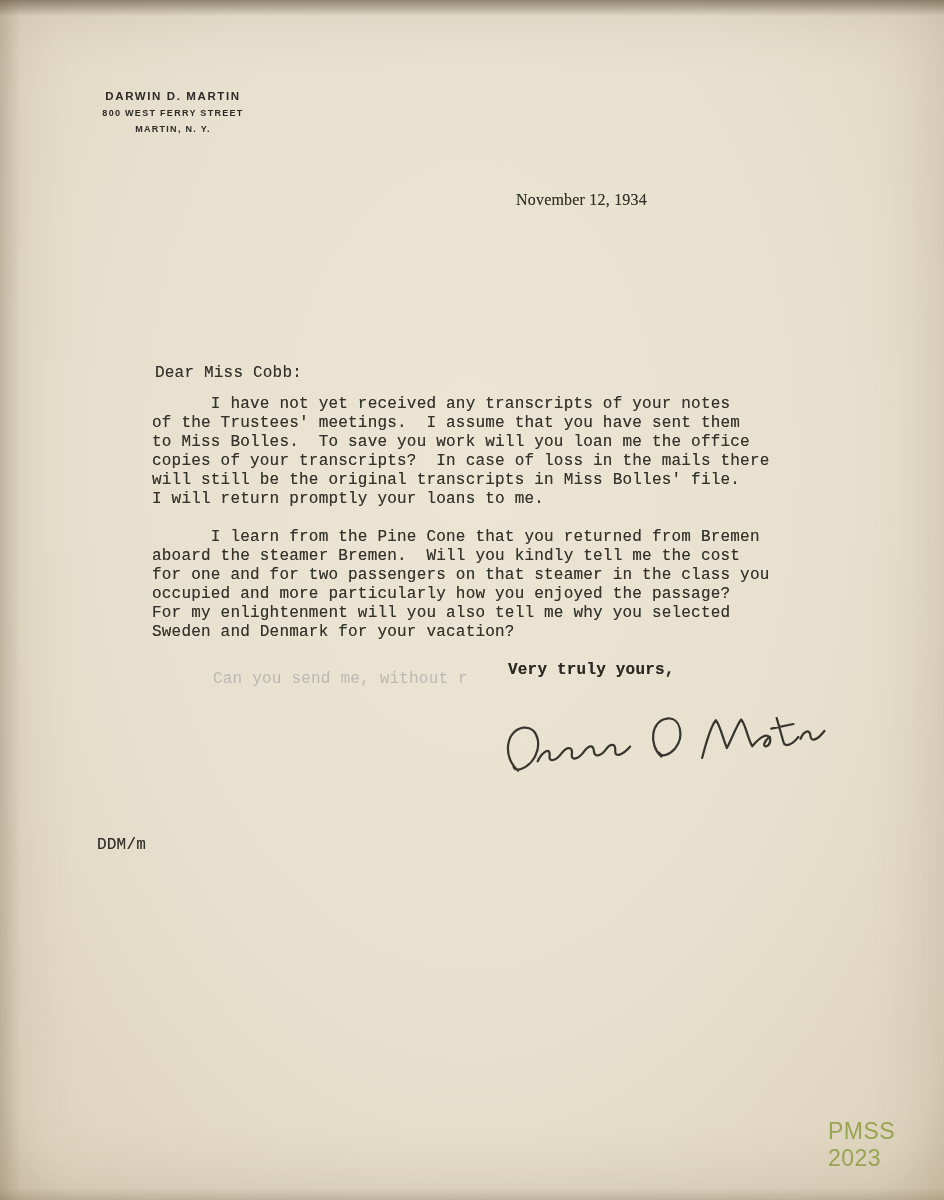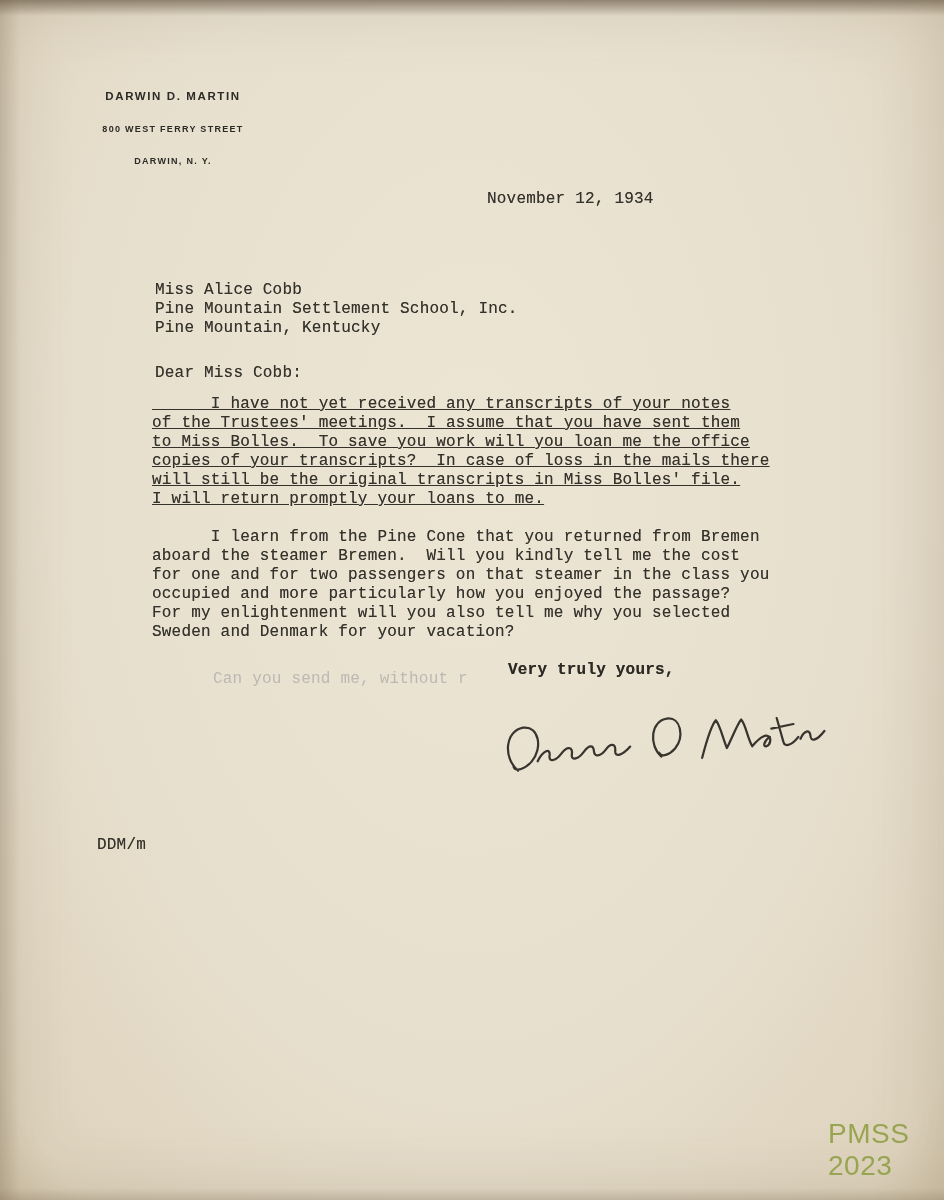--- a/index.html
+++ b/index.html
@@ -48,36 +48,36 @@
   .lh-name {
     font-size: 11.5px;
     font-weight: bold;
     letter-spacing: 1.6px;
     white-space: nowrap;
   }
   .lh-addr {
     font-size: 9px;
     font-weight: bold;
     letter-spacing: 1.3px;
-    margin-top: 22px;
+    margin-top: 6px;
     white-space: nowrap;
   }
   .typed {
     position: absolute;
     white-space: pre-wrap;
     font-size: 16px;
     line-height: 19px;
     letter-spacing: 0.2px;
     color: #34322b;
     text-shadow: 0 0 0.4px rgba(52,50,43,0.6);
   }
-  .date-line     { left: 487px; top: 190px; }
+  .date-line     { left: 516px; top: 190px; font-family: Liberation Serif, serif; }
   .recipient     { left: 155px; top: 281px; }
   .salutation    { left: 155px; top: 364px; text-align: right; }
-  .paragraph-1   { left: 152px; top: 395px; width: 730px; text-decoration: underline; }
+  .paragraph-1   { left: 152px; top: 395px; width: 730px; }
   .paragraph-2   { left: 152px; top: 528px; width: 730px; }
   .ghost-line {
     left: 213px; top: 670px;
     color: rgba(112,112,128,0.38);
     text-shadow: none;
   }
   .closing {
     left: 508px; top: 661px;
     font-weight: bold;
     color: #2b2923;
@@ -97,45 +97,42 @@
     fill: none;
     stroke-linecap: round;
     stroke-linejoin: round;
     opacity: 0.92;
   }
   .watermark {
     position: absolute;
     left: 828px;
     top: 1118px;
     font-family: "Liberation Sans", sans-serif;
-    font-size: 28px;
+    font-size: 23px;
     letter-spacing: 0.5px;
     color: #94a24c;
     opacity: 0.95;
   }
 </style>
 </head>
 <body>
 
 <div class="scan">
   <div class="edge-top"></div>
   <div class="edge-left"></div>
   <div class="edge-bottom"></div>
 
   <div class="letterhead">
     <div class="lh-name">DARWIN D. MARTIN</div>
     <div class="lh-addr">800 WEST FERRY STREET</div>
-    <div class="lh-addr">DARWIN, N. Y.</div>
+    <div class="lh-addr">MARTIN, N. Y.</div>
   </div>
 
   <div class="typed date-line">November 12, 1934</div>
 
-  <div class="typed recipient">Miss Alice Cobb
-Pine Mountain Settlement School, Inc.
-Pine Mountain, Kentucky</div>
 
   <div class="typed salutation">Dear Miss Cobb:</div>
 
   <div class="typed paragraph-1">      I have not yet received any transcripts of your notes
 of the Trustees' meetings.  I assume that you have sent them
 to Miss Bolles.  To save you work will you loan me the office
 copies of your transcripts?  In case of loss in the mails there
 will still be the original transcripts in Miss Bolles' file.
 I will return promptly your loans to me.</div>
 

